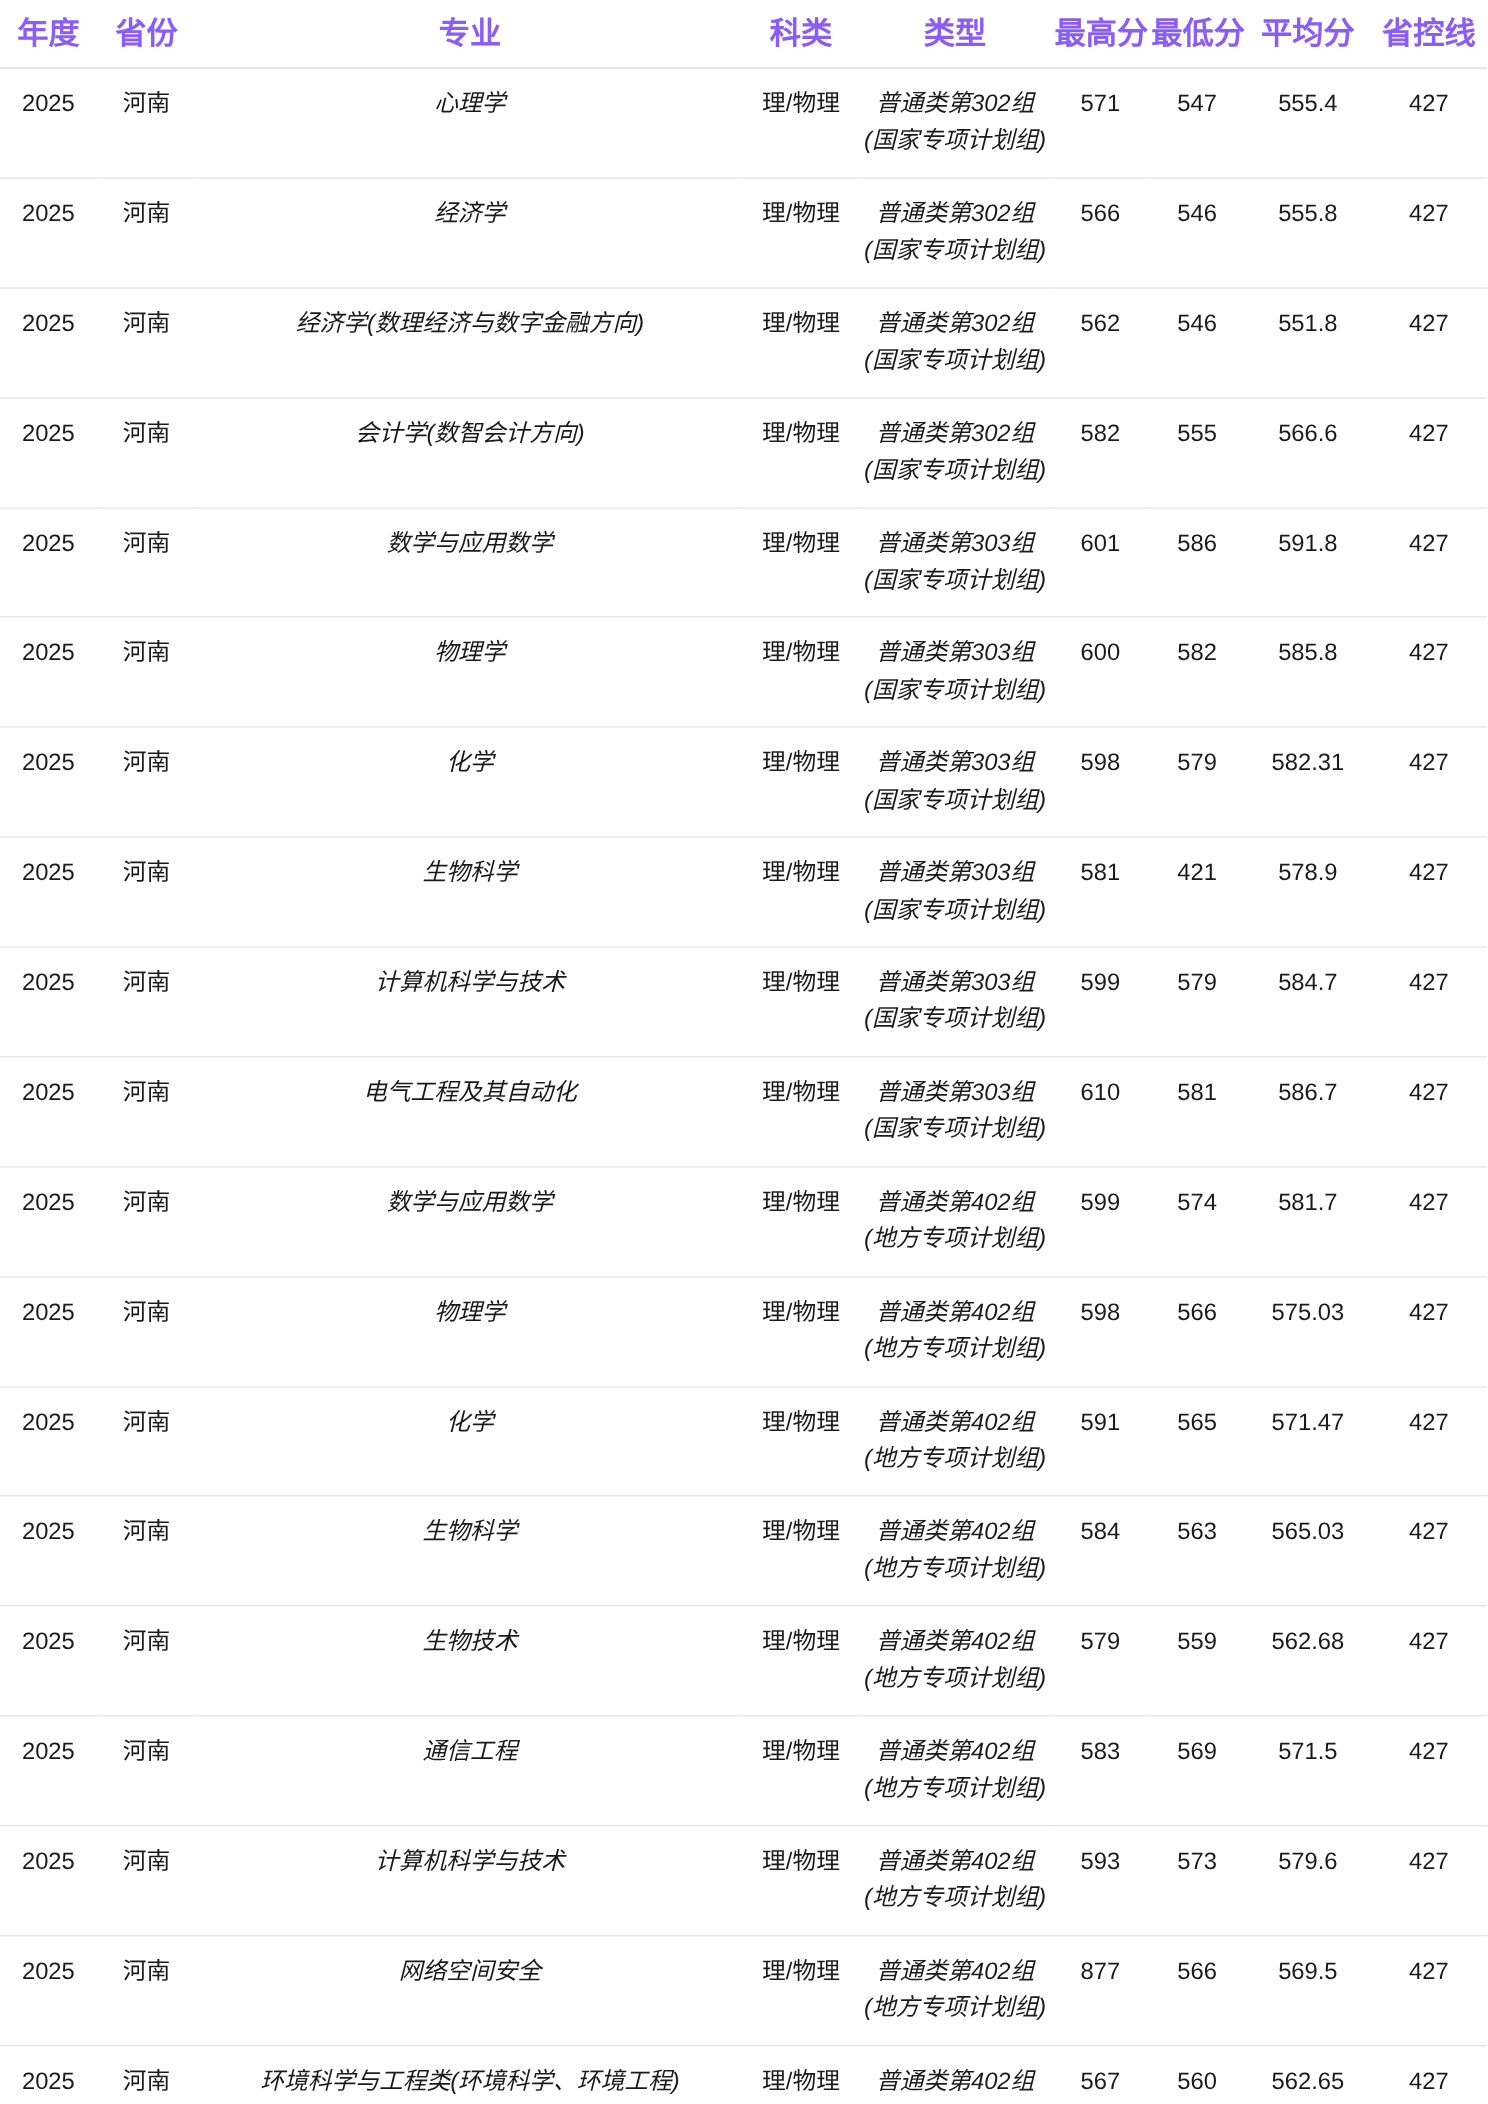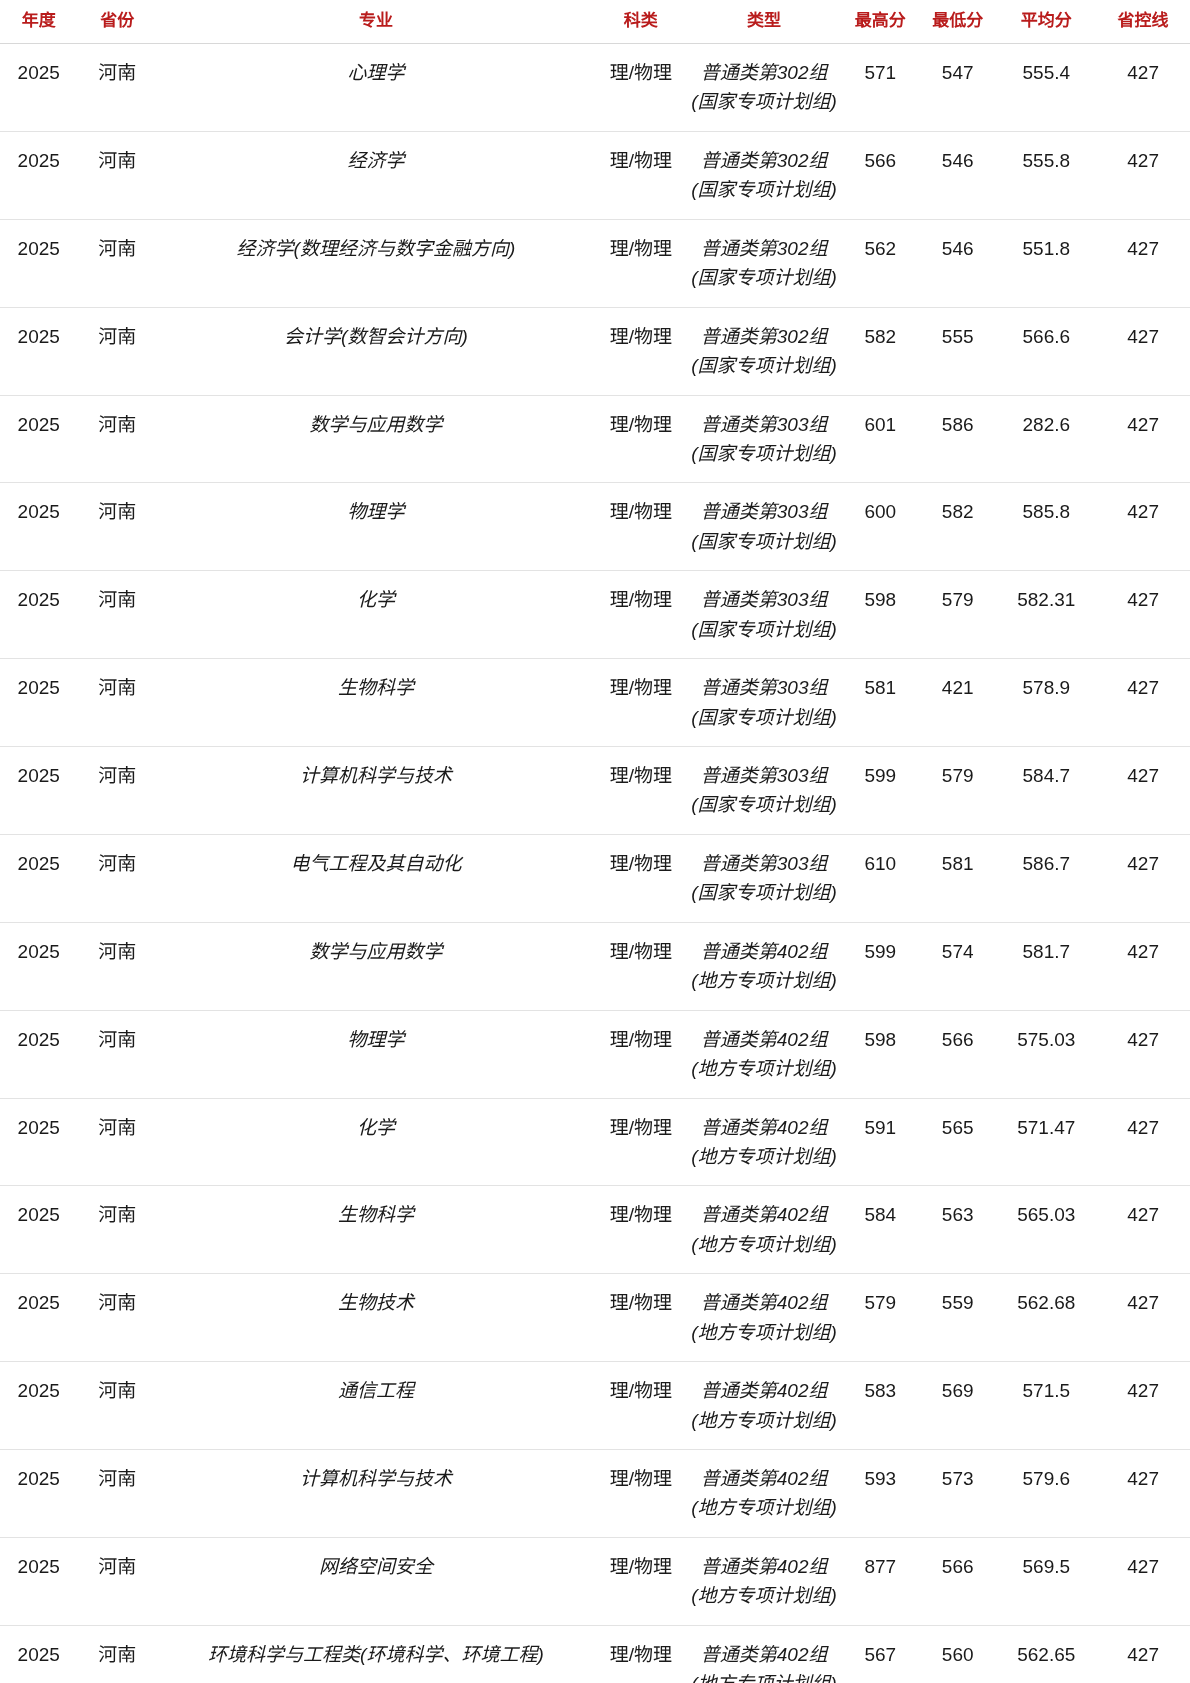--- a/index.html
+++ b/index.html
@@ -13,23 +13,23 @@
     font-family: "Liberation Sans", "DejaVu Sans", sans-serif;
     color: #1a1a1a;
     -webkit-font-smoothing: antialiased;
   }
   table.score-table {
     width: 1190px;
     border-collapse: collapse;
     table-layout: fixed;
   }
   table.score-table thead th {
-    font-size: 17px;
+    font-size: 25px;
     font-weight: bold;
-    color: #b91c1c;
+    color: #8b5cf6;
     padding: 6px 2px 12px 2px;
     text-align: center;
     vertical-align: middle;
     border-bottom: 1px solid #d8d8d8;
     white-space: nowrap;
   }
   table.score-table tbody td {
     font-size: 19px;
     color: #1a1a1a;
     text-align: center;
@@ -138,21 +138,21 @@
         <td class="num">427</td>
       </tr>
       <tr>
         <td class="year">2025</td>
         <td class="prov">河南</td>
         <td class="major">数学与应用数学</td>
         <td class="kelei">理/物理</td>
         <td class="type">普通类第303组(国家专项计划组)</td>
         <td class="num">601</td>
         <td class="num">586</td>
-        <td class="num">282.6</td>
+        <td class="num">591.8</td>
         <td class="num">427</td>
       </tr>
       <tr>
         <td class="year">2025</td>
         <td class="prov">河南</td>
         <td class="major">物理学</td>
         <td class="kelei">理/物理</td>
         <td class="type">普通类第303组(国家专项计划组)</td>
         <td class="num">600</td>
         <td class="num">582</td>

